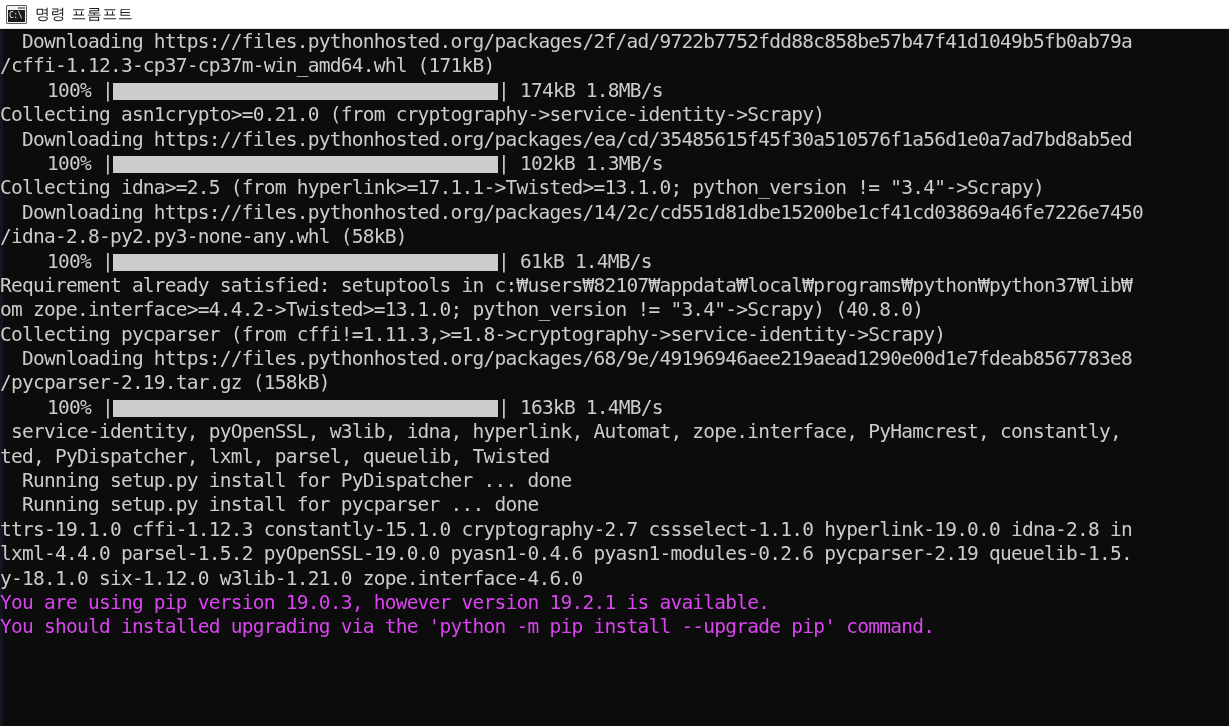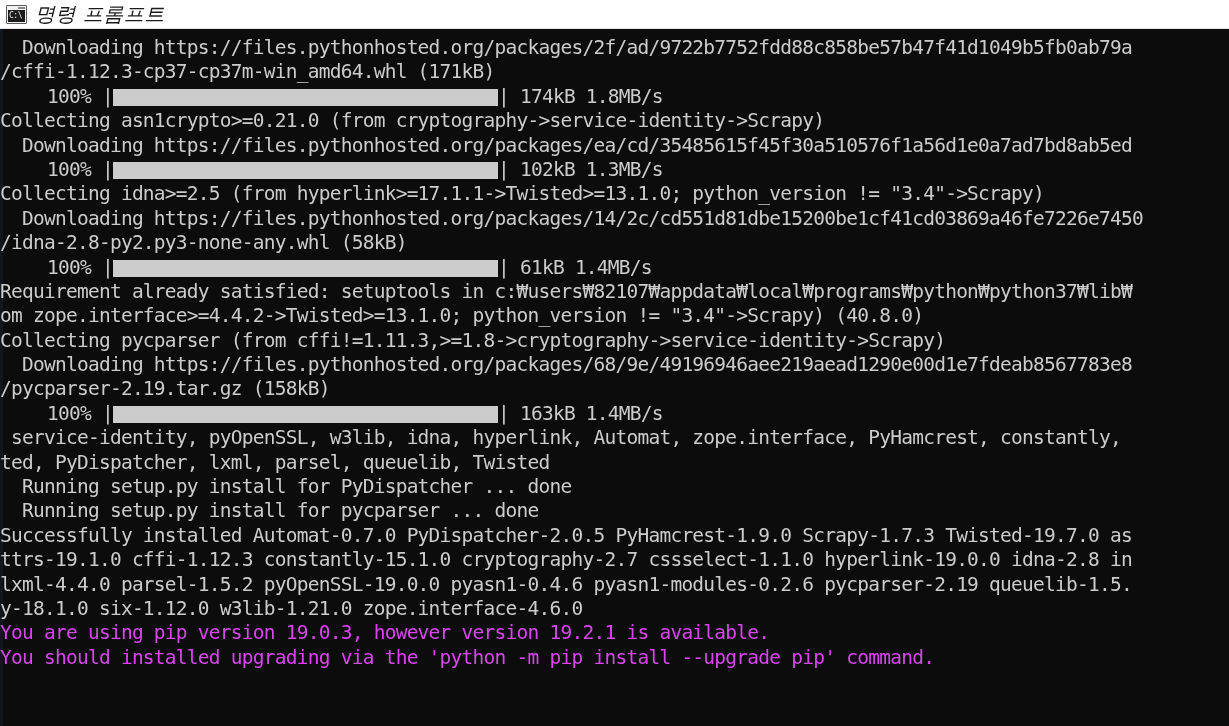--- a/index.html
+++ b/index.html
@@ -75,25 +75,24 @@
     color: #e8e8e8;
     font-family: "DejaVu Sans Mono", "Liberation Mono", monospace;
     font-size: 8px;
     line-height: 8px;
     letter-spacing: -0.5px;
     padding-left: 1px;
     white-space: nowrap;
   }
   .title-text {
     font-family: "DejaVu Sans", "Liberation Sans", sans-serif;
-    font-size: 20px;
+    font-size: 15px;
     color: #1a1a1a;
     white-space: nowrap;
     letter-spacing: 0.5px;
-    font-style: italic;
   }
 
   
   .console {
     flex: 1 1 auto;
     background: #0c0c0c;
     position: relative;
     overflow: hidden;
   }
   .edge-strip {
@@ -104,21 +103,21 @@
     height: 100%;
     background: #11161f;
   }
   .screen {
     position: absolute;
     left: 0;
     top: 0;
     width: 1229px;
     height: 697px;
     overflow: hidden;
-    padding-top: 7px;
+    padding-top: 1px;
     box-sizing: border-box;
   }
   .line {
     height: 24.4px;
     line-height: 24.4px;
     white-space: pre;
     font-family: "DejaVu Sans Mono", "Liberation Mono", monospace;
     font-size: 19.5px;
     letter-spacing: -0.75px;
     color: #cccccc;
@@ -164,21 +163,20 @@
         <div class="line">Requirement already satisfied: setuptools in c:₩users₩82107₩appdata₩local₩programs₩python₩python37₩lib₩</div>
         <div class="line">om zope.interface&gt;=4.4.2-&gt;Twisted&gt;=13.1.0; python_version != "3.4"-&gt;Scrapy) (40.8.0)</div>
         <div class="line">Collecting pycparser (from cffi!=1.11.3,&gt;=1.8-&gt;cryptography-&gt;service-identity-&gt;Scrapy)</div>
         <div class="line">  Downloading https://files.pythonhosted.org/packages/68/9e/49196946aee219aead1290e00d1e7fdeab8567783e8</div>
         <div class="line">/pycparser-2.19.tar.gz (158kB)</div>
         <div class="line"><span style="padding-left: 47px;">100% |</span><span class="bar" style="width: 385px;"></span><span>| 163kB 1.4MB/s</span></div>
         <div class="line"> service-identity, pyOpenSSL, w3lib, idna, hyperlink, Automat, zope.interface, PyHamcrest, constantly, </div>
         <div class="line">ted, PyDispatcher, lxml, parsel, queuelib, Twisted</div>
         <div class="line">  Running setup.py install for PyDispatcher ... done</div>
         <div class="line">  Running setup.py install for pycparser ... done</div>
-        <div class="line">Successfully installed Automat-0.7.0 PyDispatcher-2.0.5 PyHamcrest-1.9.0 Scrapy-1.7.3 Twisted-19.7.0 as</div>
         <div class="line">ttrs-19.1.0 cffi-1.12.3 constantly-15.1.0 cryptography-2.7 cssselect-1.1.0 hyperlink-19.0.0 idna-2.8 in</div>
         <div class="line">lxml-4.4.0 parsel-1.5.2 pyOpenSSL-19.0.0 pyasn1-0.4.6 pyasn1-modules-0.2.6 pycparser-2.19 queuelib-1.5.</div>
         <div class="line">y-18.1.0 six-1.12.0 w3lib-1.21.0 zope.interface-4.6.0</div>
         <div class="line yellow">You are using pip version 19.0.3, however version 19.2.1 is available.</div>
         <div class="line yellow">You should installed upgrading via the 'python -m pip install --upgrade pip' command.</div>
       </div>
   </div>
 
 </div>
 

